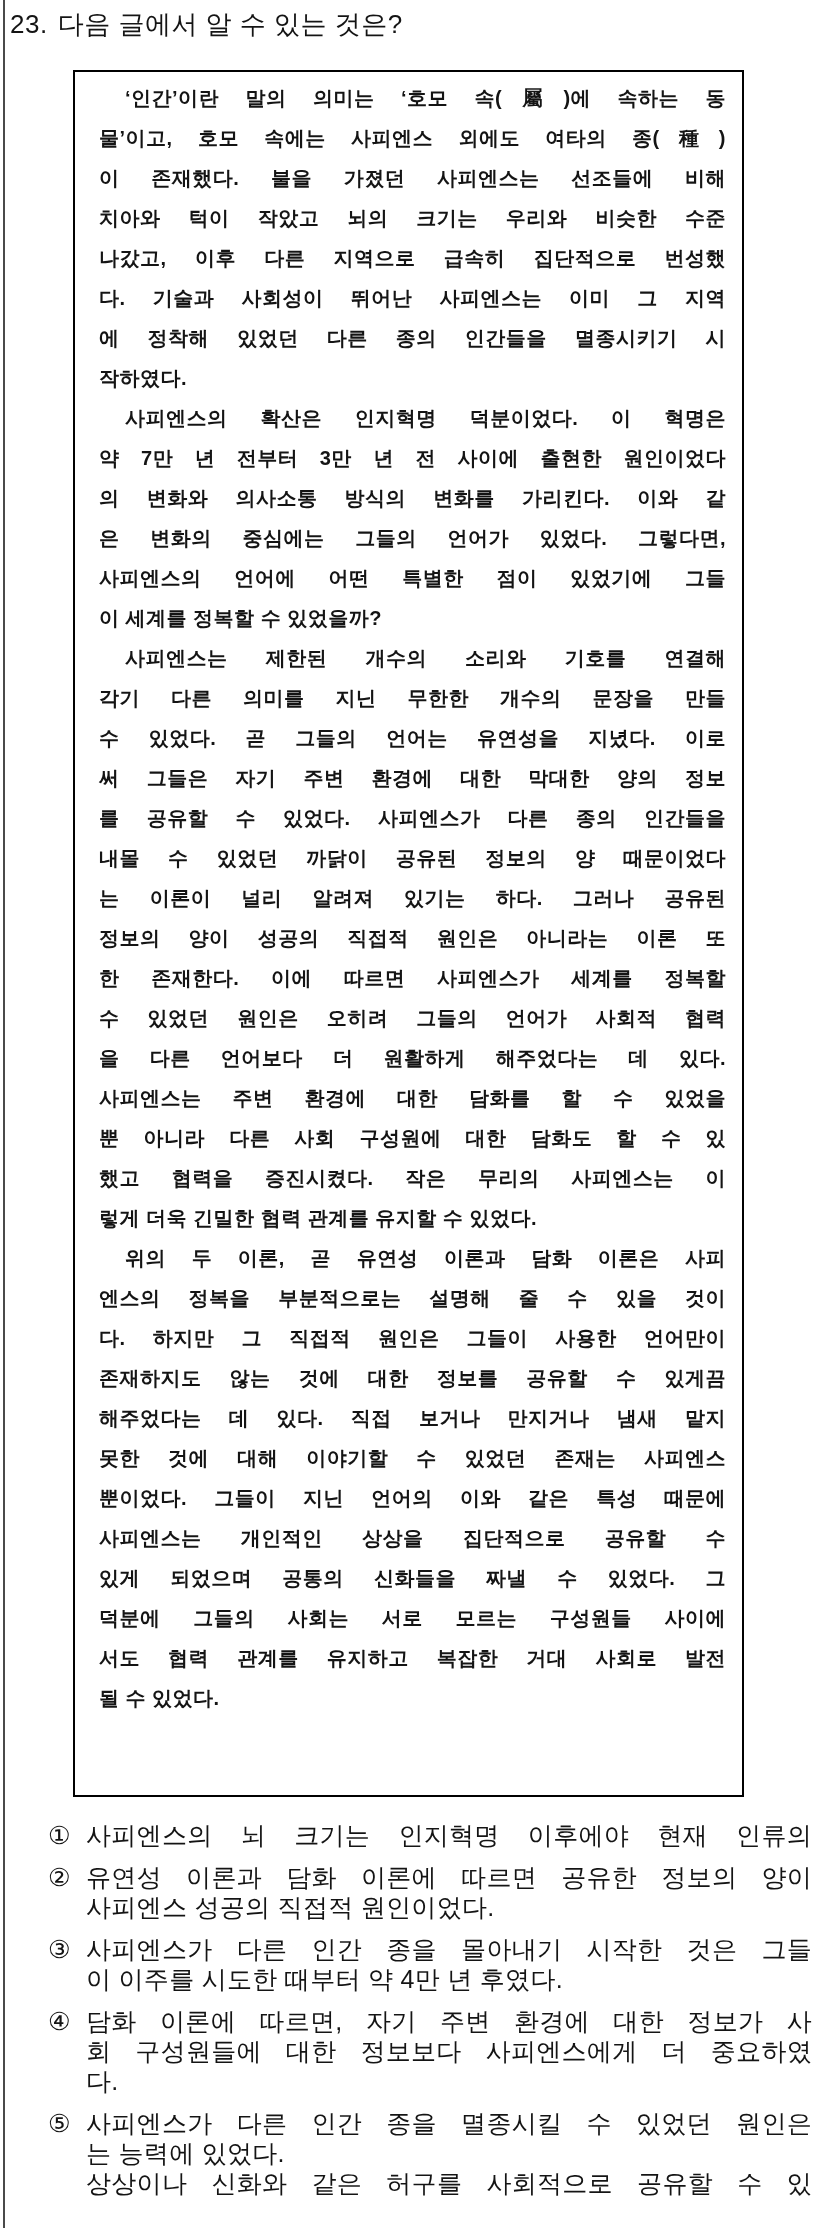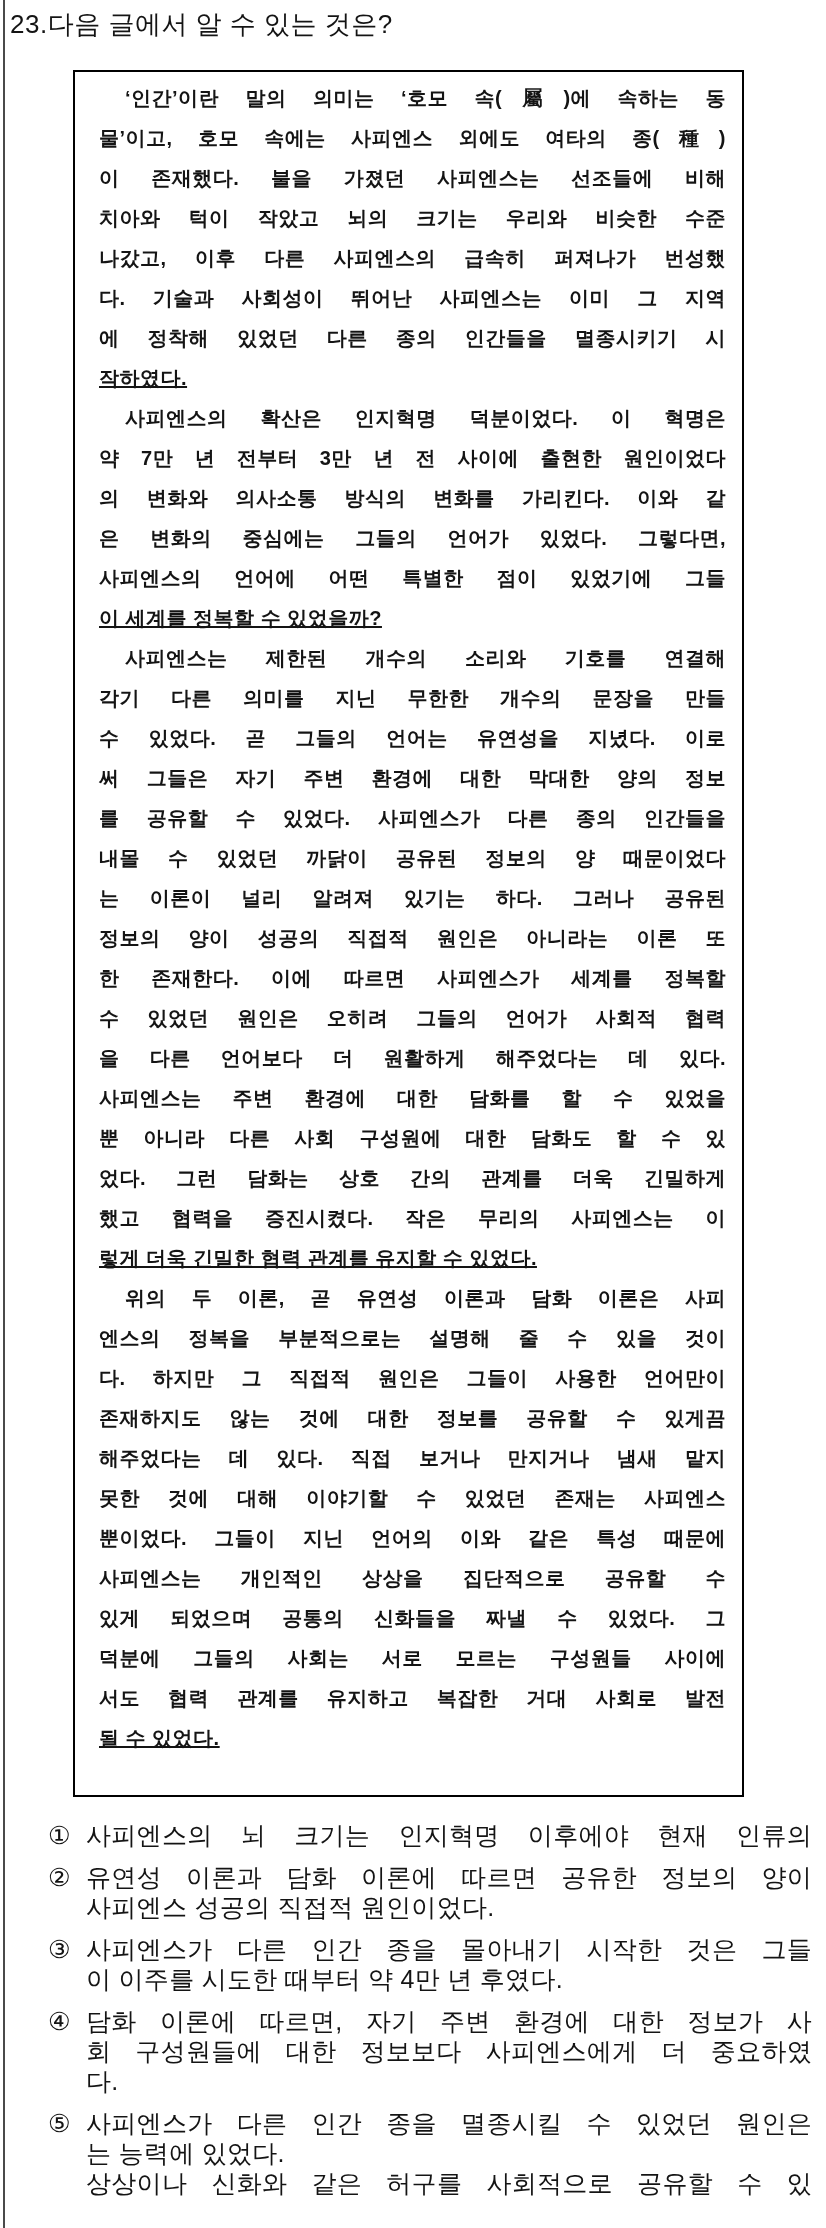--- a/index.html
+++ b/index.html
@@ -19,38 +19,38 @@
     width: 2px; height: 100%;
     background: #4a4a4a;
   }
   .question-header {
     position: absolute; left: 10px; top: 8px;
     width: 790px;
     font-size: 26px; line-height: 32px;
     letter-spacing: 0.5px;
     white-space: nowrap;
   }
-  .qnum { }
+  .qnum { margin-right: 10px; }
   .passage-box {
     position: absolute; left: 73px; top: 70px;
     width: 671px; height: 1727px;
     border: 2px solid #000;
     box-sizing: border-box;
     padding: 6px 16px 0 24px;
     font-size: 20px;
     font-weight: 700;
     letter-spacing: 0.5px;
   }
   .pline {
     line-height: 40px;
     white-space: normal;
     text-align: justify;
     text-align-last: justify;
   }
-  .pline.last { text-align-last: left; text-decoration: underline; }
+  .pline.last { text-align-last: left; }
   .pline.indent { text-indent: 26px; }
   .options {
     position: absolute; left: 48px; top: 1820px;
     width: 764px;
     font-size: 25px;
   }
   .option {
     position: relative;
     padding-left: 38px;
     margin-bottom: 12px;
@@ -76,21 +76,21 @@
 
   <div class="question-header">
     <span class="qnum">23.</span><span>다음 글에서 알 수 있는 것은?</span>
   </div>
 
   <div class="passage-box" id="passage">
       <div class="pline indent">‘인간’이란 말의 의미는 ‘호모 속(屬)에 속하는 동</div>
       <div class="pline">물’이고, 호모 속에는 사피엔스 외에도 여타의 종(種)</div>
       <div class="pline">이 존재했다. 불을 가졌던 사피엔스는 선조들에 비해</div>
       <div class="pline">치아와 턱이 작았고 뇌의 크기는 우리와 비슷한 수준</div>
-      <div class="pline">나갔고, 이후 다른 사피엔스의 급속히 퍼져나가 번성했</div>
+      <div class="pline">나갔고, 이후 다른 지역으로 급속히 집단적으로 번성했</div>
       <div class="pline">다. 기술과 사회성이 뛰어난 사피엔스는 이미 그 지역</div>
       <div class="pline">에 정착해 있었던 다른 종의 인간들을 멸종시키기 시</div>
       <div class="pline last">작하였다.</div>
       <div class="pline indent">사피엔스의 확산은 인지혁명 덕분이었다. 이 혁명은</div>
       <div class="pline">약 7만 년 전부터 3만 년 전 사이에 출현한 원인이었다</div>
       <div class="pline">의 변화와 의사소통 방식의 변화를 가리킨다. 이와 같</div>
       <div class="pline">은 변화의 중심에는 그들의 언어가 있었다. 그렇다면,</div>
       <div class="pline">사피엔스의 언어에 어떤 특별한 점이 있었기에 그들</div>
       <div class="pline last">이 세계를 정복할 수 있었을까?</div>
       <div class="pline indent">사피엔스는 제한된 개수의 소리와 기호를 연결해</div>
@@ -99,21 +99,20 @@
       <div class="pline">써 그들은 자기 주변 환경에 대한 막대한 양의 정보</div>
       <div class="pline">를 공유할 수 있었다. 사피엔스가 다른 종의 인간들을</div>
       <div class="pline">내몰 수 있었던 까닭이 공유된 정보의 양 때문이었다</div>
       <div class="pline">는 이론이 널리 알려져 있기는 하다. 그러나 공유된</div>
       <div class="pline">정보의 양이 성공의 직접적 원인은 아니라는 이론 또</div>
       <div class="pline">한 존재한다. 이에 따르면 사피엔스가 세계를 정복할</div>
       <div class="pline">수 있었던 원인은 오히려 그들의 언어가 사회적 협력</div>
       <div class="pline">을 다른 언어보다 더 원활하게 해주었다는 데 있다.</div>
       <div class="pline">사피엔스는 주변 환경에 대한 담화를 할 수 있었을</div>
       <div class="pline">뿐 아니라 다른 사회 구성원에 대한 담화도 할 수 있</div>
-      <div class="pline">었다. 그런 담화는 상호 간의 관계를 더욱 긴밀하게</div>
       <div class="pline">했고 협력을 증진시켰다. 작은 무리의 사피엔스는 이</div>
       <div class="pline last">렇게 더욱 긴밀한 협력 관계를 유지할 수 있었다.</div>
       <div class="pline indent">위의 두 이론, 곧 유연성 이론과 담화 이론은 사피</div>
       <div class="pline">엔스의 정복을 부분적으로는 설명해 줄 수 있을 것이</div>
       <div class="pline">다. 하지만 그 직접적 원인은 그들이 사용한 언어만이</div>
       <div class="pline">존재하지도 않는 것에 대한 정보를 공유할 수 있게끔</div>
       <div class="pline">해주었다는 데 있다. 직접 보거나 만지거나 냄새 맡지</div>
       <div class="pline">못한 것에 대해 이야기할 수 있었던 존재는 사피엔스</div>
       <div class="pline">뿐이었다. 그들이 지닌 언어의 이와 같은 특성 때문에</div>
       <div class="pline">사피엔스는 개인적인 상상을 집단적으로 공유할 수</div>

